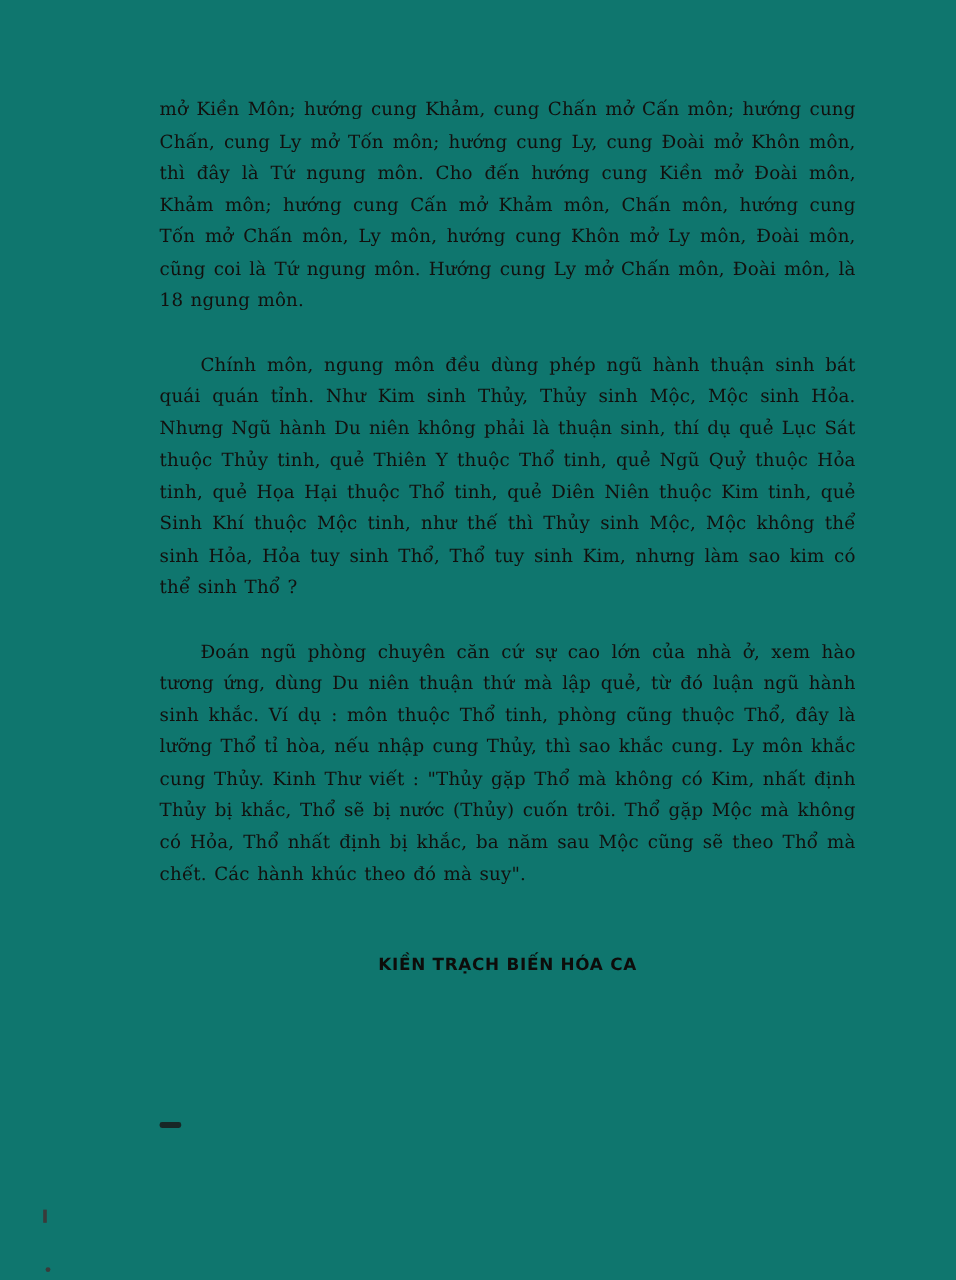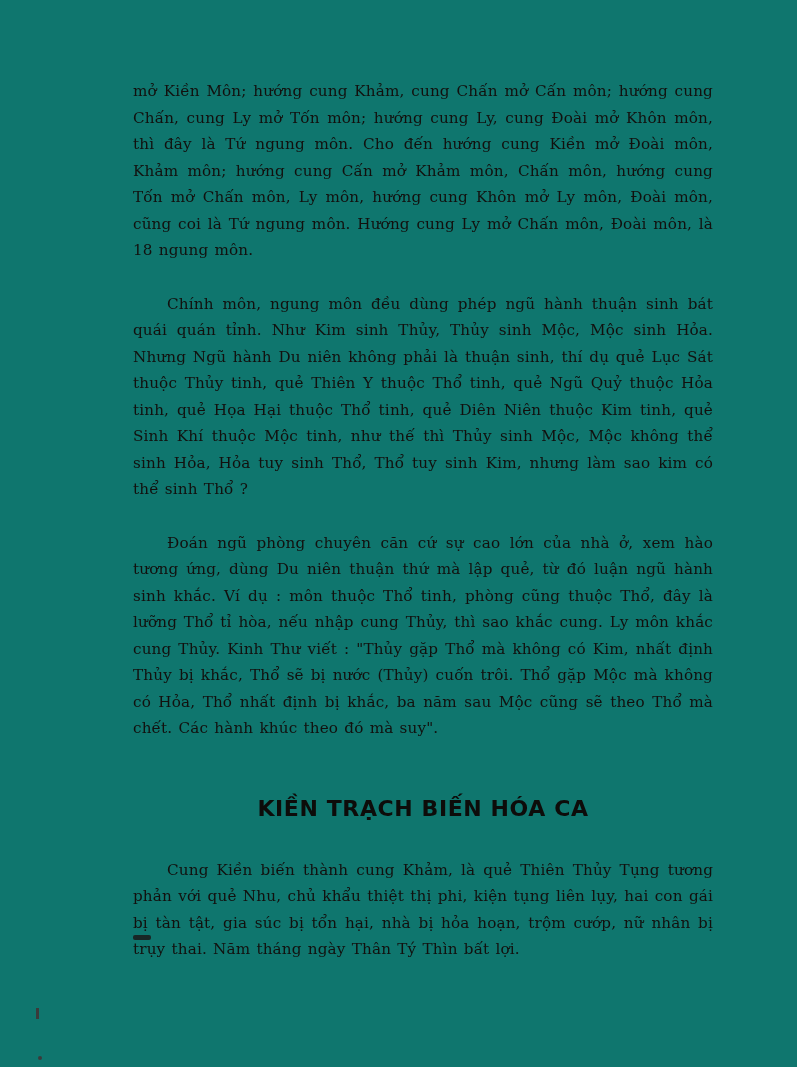--- a/index.html
+++ b/index.html
@@ -42,21 +42,21 @@
   p.para + p.para {
     margin-top: 27px;
   }
   p.indent {
     text-indent: 34px;
   }
   h2.section-title {
     text-align: center;
     font-family: "DejaVu Sans", sans-serif;
     font-weight: bold;
-    font-size: 22px;
+    font-size: 14px;
     letter-spacing: 0.6px;
     color: #0d0c0a;
     margin: 54px 0 36px 0;
   }
   .footer {
     position: absolute;
     left: 0;
     top: 1010px;
     width: 797px;
     height: 57px;
@@ -97,21 +97,20 @@
 <div class="page">
 
   <div class="content">
 
     <p class="para">mở Kiền Môn; hướng cung Khảm, cung Chấn mở Cấn môn; hướng cung Chấn, cung Ly mở Tốn môn; hướng cung Ly, cung Đoài mở Khôn môn, thì đây là Tứ ngung môn. Cho đến hướng cung Kiền mở Đoài môn, Khảm môn; hướng cung Cấn mở Khảm môn, Chấn môn, hướng cung Tốn mở Chấn môn, Ly môn, hướng cung Khôn mở Ly môn, Đoài môn, cũng coi là Tứ ngung môn. Hướng cung Ly mở Chấn môn, Đoài môn, là 18 ngung môn.</p>
     <p class="para indent">Chính môn, ngung môn đều dùng phép ngũ hành thuận sinh bát quái quán tỉnh. Như Kim sinh Thủy, Thủy sinh Mộc, Mộc sinh Hỏa. Nhưng Ngũ hành Du niên không phải là thuận sinh, thí dụ quẻ Lục Sát thuộc Thủy tinh, quẻ Thiên Y thuộc Thổ tinh, quẻ Ngũ Quỷ thuộc Hỏa tinh, quẻ Họa Hại thuộc Thổ tinh, quẻ Diên Niên thuộc Kim tinh, quẻ Sinh Khí thuộc Mộc tinh, như thế thì Thủy sinh Mộc, Mộc không thể sinh Hỏa, Hỏa tuy sinh Thổ, Thổ tuy sinh Kim, nhưng làm sao kim có thể sinh Thổ ?</p>
     <p class="para indent">Đoán ngũ phòng chuyên căn cứ sự cao lớn của nhà ở, xem hào tương ứng, dùng Du niên thuận thứ mà lập quẻ, từ đó luận ngũ hành sinh khắc. Ví dụ : môn thuộc Thổ tinh, phòng cũng thuộc Thổ, đây là lưỡng Thổ tỉ hòa, nếu nhập cung Thủy, thì sao khắc cung. Ly môn khắc cung Thủy. Kinh Thư viết : "Thủy gặp Thổ mà không có Kim, nhất định Thủy bị khắc, Thổ sẽ bị nước (Thủy) cuốn trôi. Thổ gặp Mộc mà không có Hỏa, Thổ nhất định bị khắc, ba năm sau Mộc cũng sẽ theo Thổ mà chết. Các hành khúc theo đó mà suy".</p>
 
     <h2 class="section-title">KIỀN TRẠCH BIẾN HÓA CA</h2>
 
-    <p class="para indent">Cung Kiền biến thành cung Khảm, là quẻ Thiên Thủy Tụng tương phản với quẻ Nhu, chủ khẩu thiệt thị phi, kiện tụng liên lụy, hai con gái bị tàn tật, gia súc bị tổn hại, nhà bị hỏa hoạn, trộm cướp, nữ nhân bị trụy thai. Năm tháng ngày Thân Tý Thìn bất lợi.</p>
 
   </div>
 
   <div class="ink-smudge"></div>
 
   <div class="mark mark-left-1"></div>
   <div class="mark mark-left-2"></div>
 
   <div class="footer">
     

